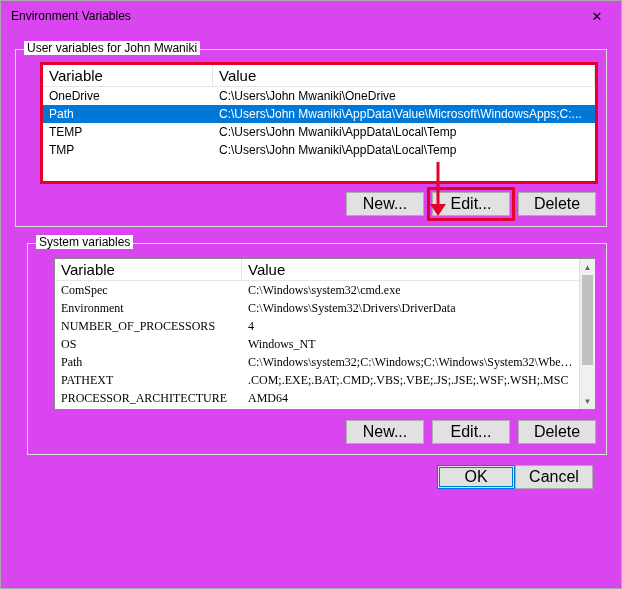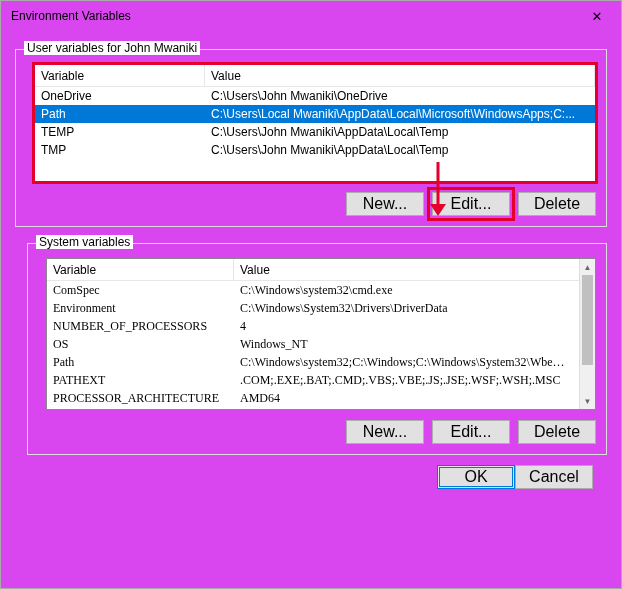--- a/index.html
+++ b/index.html
@@ -42,21 +42,21 @@
   .content {
     flex: 1;
     padding: 8px 14px 12px 14px;
     display: flex;
     flex-direction: column;
   }
   .group {
     position: relative;
     border: 1px solid #ddd;
     margin-top: 10px;
-    padding: 14px 10px 10px 18px;
+    padding: 14px 10px 10px 26px;
   }
   .group-label {
     position: absolute;
     top: -9px;
     left: 8px;
     background: #fff;
     padding: 0 3px;
     font-size: 12px;
   }
   .listview {
@@ -69,21 +69,21 @@
   }
   .lv-header {
     display: flex;
     background: #fff;
     border-bottom: 1px solid #e6e6e6;
     height: 22px;
     flex-shrink: 0;
   }
   .lv-header .col {
     padding: 3px 6px;
-    font-size: 12px;
+    font-size: 15px;
     border-right: 1px solid #e6e6e6;
     display: flex;
     align-items: center;
   }
   .lv-body {
     flex: 1;
     overflow: hidden;
     position: relative;
   }
   .lv-row {
@@ -199,21 +199,21 @@
           <div class="col col-var">Variable</div>
           <div class="col col-val">Value</div>
         </div>
         <div class="lv-body" id="user-rows">
             <div class="lv-row">
               <div class="cell col-var">OneDrive</div>
               <div class="cell col-val">C:\Users\John Mwaniki\OneDrive</div>
             </div>
             <div class="lv-row selected">
               <div class="cell col-var">Path</div>
-              <div class="cell col-val">C:\Users\Local Mwaniki\AppData\Local\Microsoft\WindowsApps;C:...</div>
+              <div class="cell col-val">C:\Users\John Mwaniki\AppData\Value\Microsoft\WindowsApps;C:...</div>
             </div>
             <div class="lv-row">
               <div class="cell col-var">TEMP</div>
               <div class="cell col-val">C:\Users\John Mwaniki\AppData\Local\Temp</div>
             </div>
             <div class="lv-row">
               <div class="cell col-var">TMP</div>
               <div class="cell col-val">C:\Users\John Mwaniki\AppData\Local\Temp</div>
             </div>
           </div>

